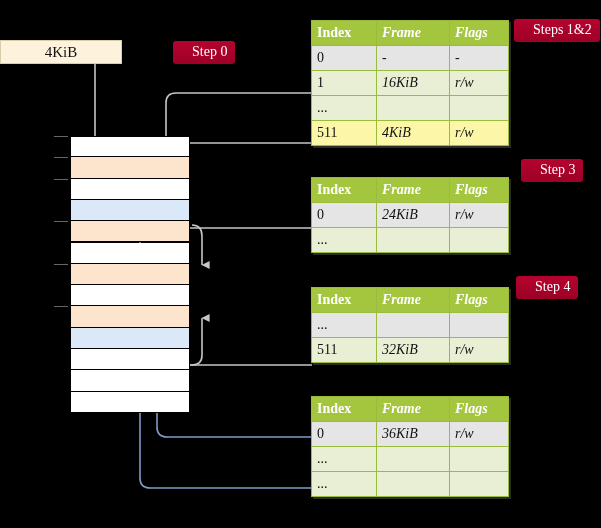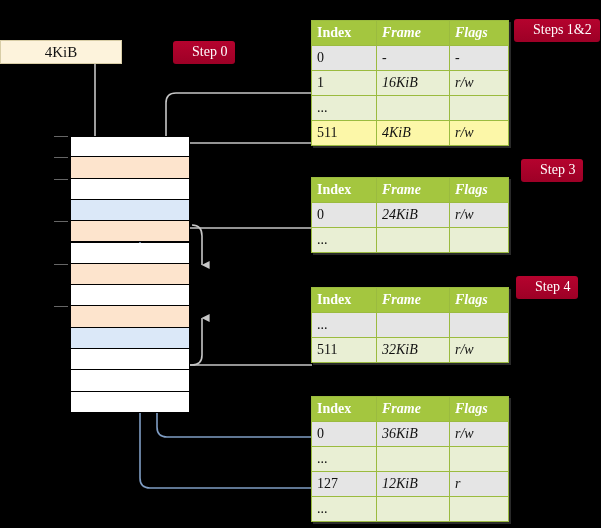--- a/index.html
+++ b/index.html
@@ -255,25 +255,20 @@
         <tr>
           <td class="c-index">0</td>
           <td class="c-frame">36KiB</td>
           <td class="c-flags">r/w</td>
         </tr>
         <tr class="alt">
           <td class="c-index">...</td>
           <td class="c-frame"></td>
           <td class="c-flags"></td>
         </tr>
-        <tr>
-          <td class="c-index">127</td>
-          <td class="c-frame">12KiB</td>
-          <td class="c-flags">r</td>
-        </tr>
         <tr class="alt">
           <td class="c-index">...</td>
           <td class="c-frame"></td>
           <td class="c-flags"></td>
         </tr>
       </tbody>
   </table>
 
 </div>
 

